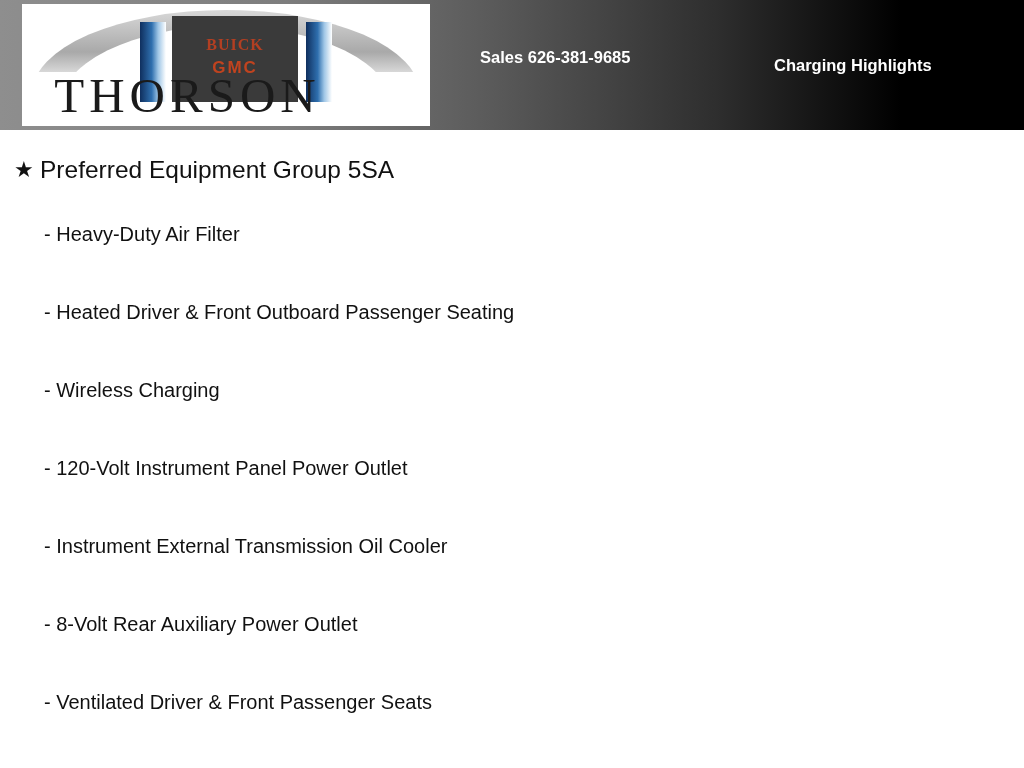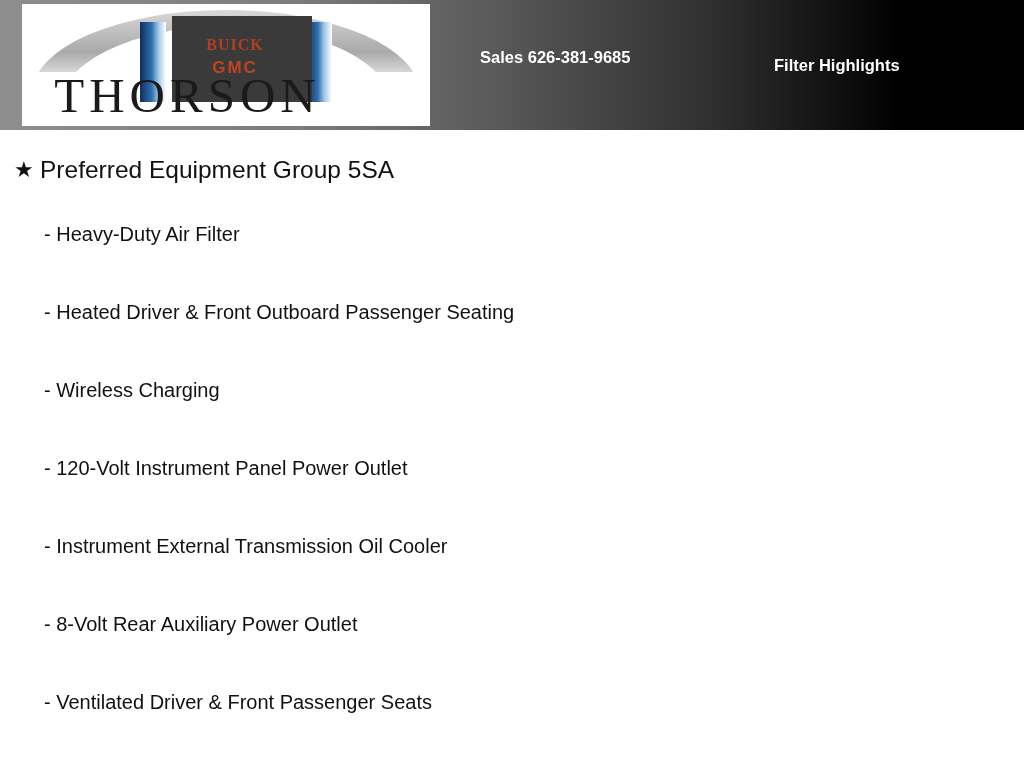--- a/index.html
+++ b/index.html
@@ -66,21 +66,21 @@
     height: 80px;
     background: linear-gradient(to right, #0f2f5e 0%, #2f6fae 45%, #9fc6e6 70%, #ffffff 100%);
   }
   .logo-pillar.left  { left: 118px; }
   .logo-pillar.right { left: 284px; }
 
   .logo-center {
     position: absolute;
     left: 150px;
     top: 12px;
-    width: 140px;
+    width: 126px;
     height: 86px;
     background: #3a3a3a;
     z-index: 2;
   }
   .logo-buick {
     position: absolute;
     left: 0;
     top: 20px;
     width: 126px;
     text-align: center;
@@ -186,21 +186,21 @@
     <div class="logo-pillar left"></div>
     <div class="logo-pillar right"></div>
     <div class="logo-center">
       <div class="logo-buick">BUICK</div>
       <div class="logo-gmc">GMC</div>
     </div>
     <div class="logo-wordmark">THORSON</div>
   </div>
 
   <div class="header-phone">Sales 626-381-9685</div>
-  <div class="header-highlights">Filter Highlights</div>
+  <div class="header-highlights">Charging Highlights</div>
 </div>
 
 <div class="content">
 
   <div class="group-row">
     <span class="star-icon">★</span>
     <span class="group-title">Preferred Equipment Group 5SA</span>
   </div>
 
   <div class="feature-row">- Heavy-Duty Air Filter</div>

